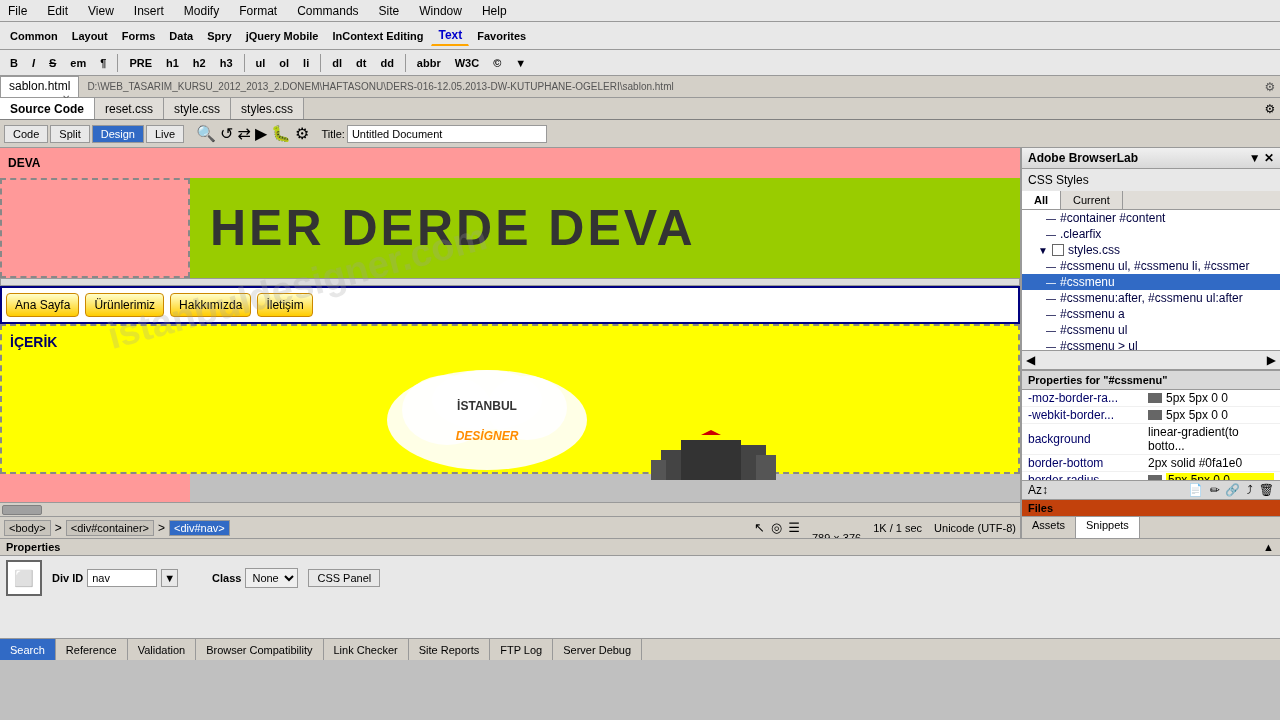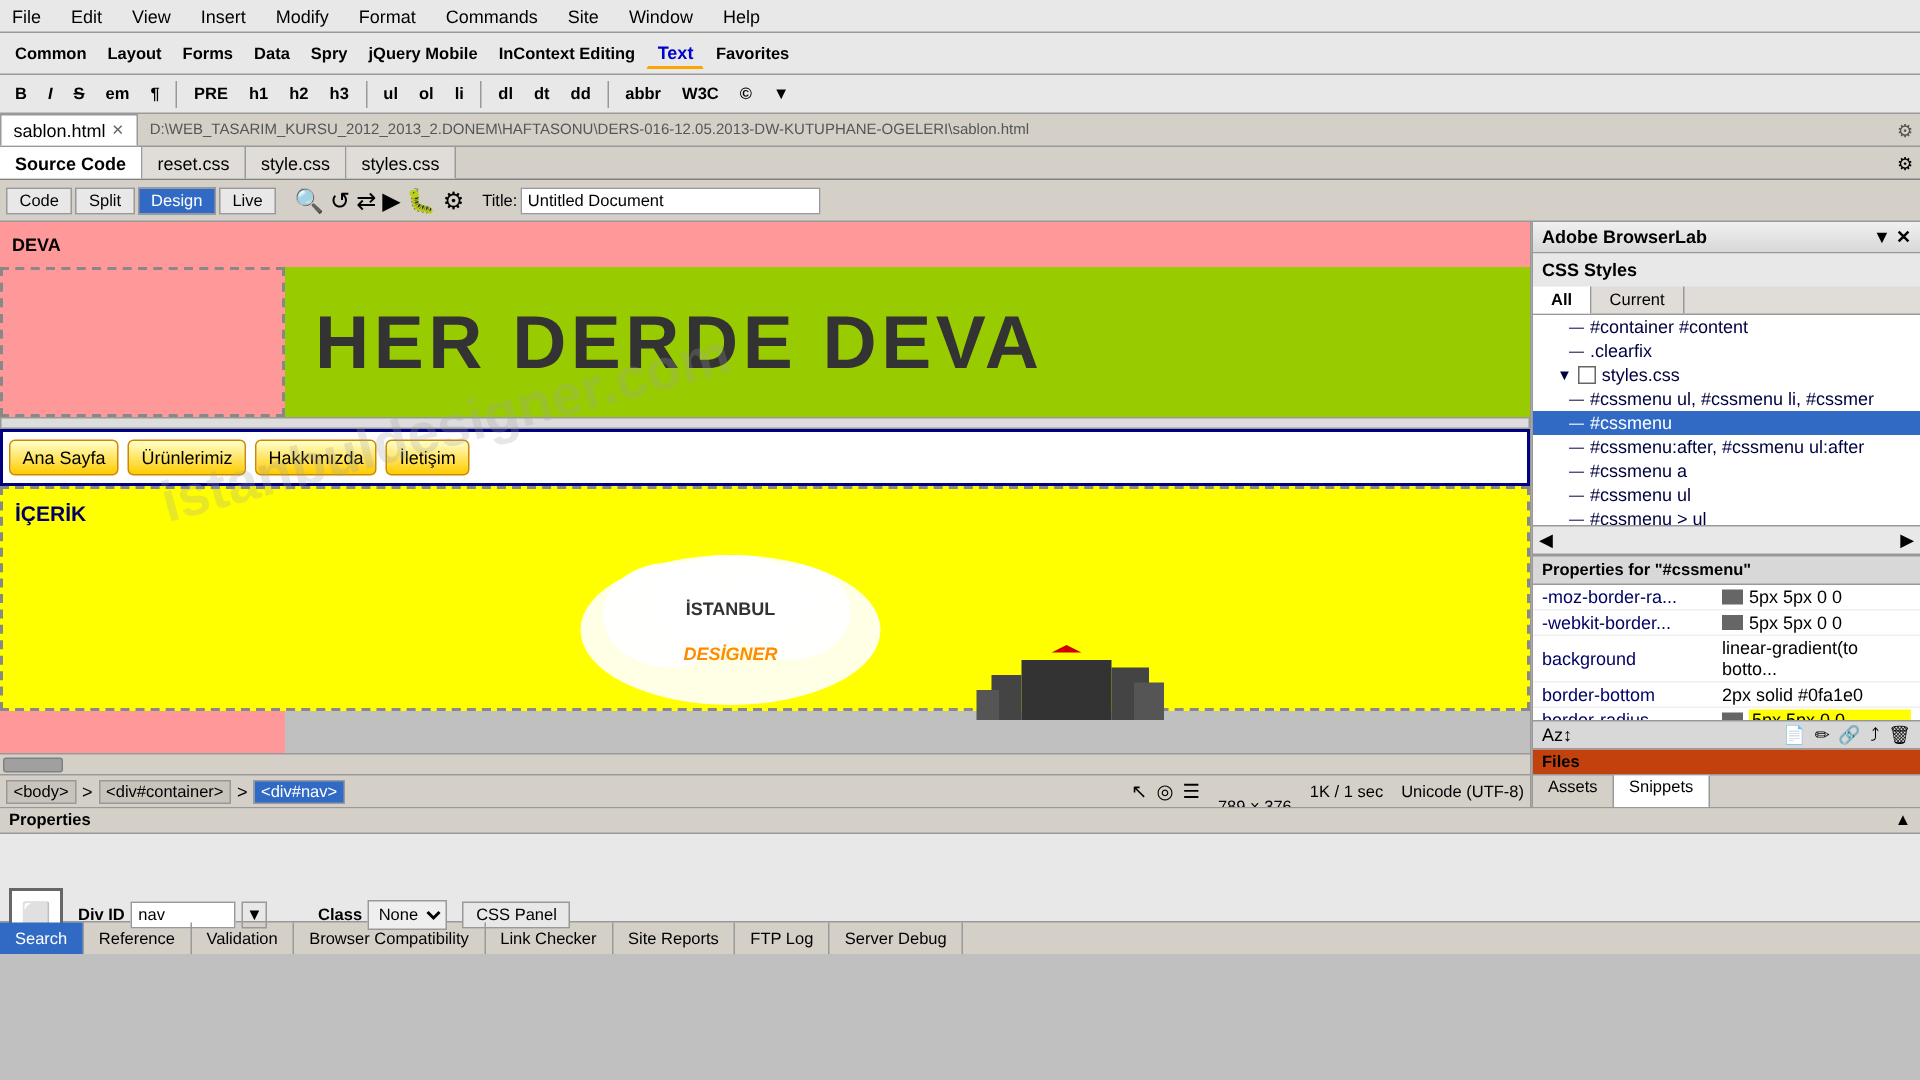--- a/index.html
+++ b/index.html
@@ -48,28 +48,29 @@
     .tab-bar {
       display: flex;
       align-items: center;
       background: #d4d0c8;
       border-bottom: 1px solid #999;
       height: 22px;
       padding: 0;
     }
     .tab {
       display: flex;
-      align-items: center;
+      align-items: flex-end;
       background: #e8e8e8;
       border: 1px solid #999;
       border-bottom: none;
       padding: 2px 8px;
       font-size: 11px;
       cursor: pointer;
       height: 100%;
+      flex-direction: column;
     }
     .tab.active { background: #fff; }
     .tab-close { margin-left: 4px; color: #666; font-size: 10px; }
 
     
     .file-tabs {
       display: flex;
       align-items: center;
       background: #d4d0c8;
       border-bottom: 1px solid #808080;
@@ -142,21 +143,21 @@
       cursor: pointer;
       border-right: 1px solid #999;
       text-align: right;
     }
     .panel-tab.active { background: #fff; font-weight: bold; }
 
     
     .css-styles-header {
       padding: 4px 6px;
       font-size: 12px;
-      font-weight: bold;
+      font-weight: normal;
       background: #e8e8e8;
     }
     .all-rules-header {
       padding: 2px 6px;
       font-size: 11px;
       font-weight: bold;
       color: #000;
       background: #d8d8d8;
       border-top: 1px solid #999;
       border-bottom: 1px solid #999;
@@ -240,26 +241,25 @@
       background: #c8c4bc;
       border: 1px solid #999;
       font-size: 11px;
       cursor: pointer;
     }
     .breadcrumb-item.active { background: #316ac5; color: #fff; }
     .status-icons { margin-left: auto; display: flex; align-items: center; gap: 6px; }
 
     
     .properties-panel {
-      height: 76px;
+      height: 100px;
       background: #e8e8e8;
       border-top: 1px solid #999;
       display: flex;
       flex-direction: column;
-      gap: 32px;
     }
     .props-header {
       display: flex;
       justify-content: space-between;
       align-items: center;
       padding: 2px 6px;
       background: #d4d0c8;
       border-bottom: 1px solid #999;
     }
     .props-content {

